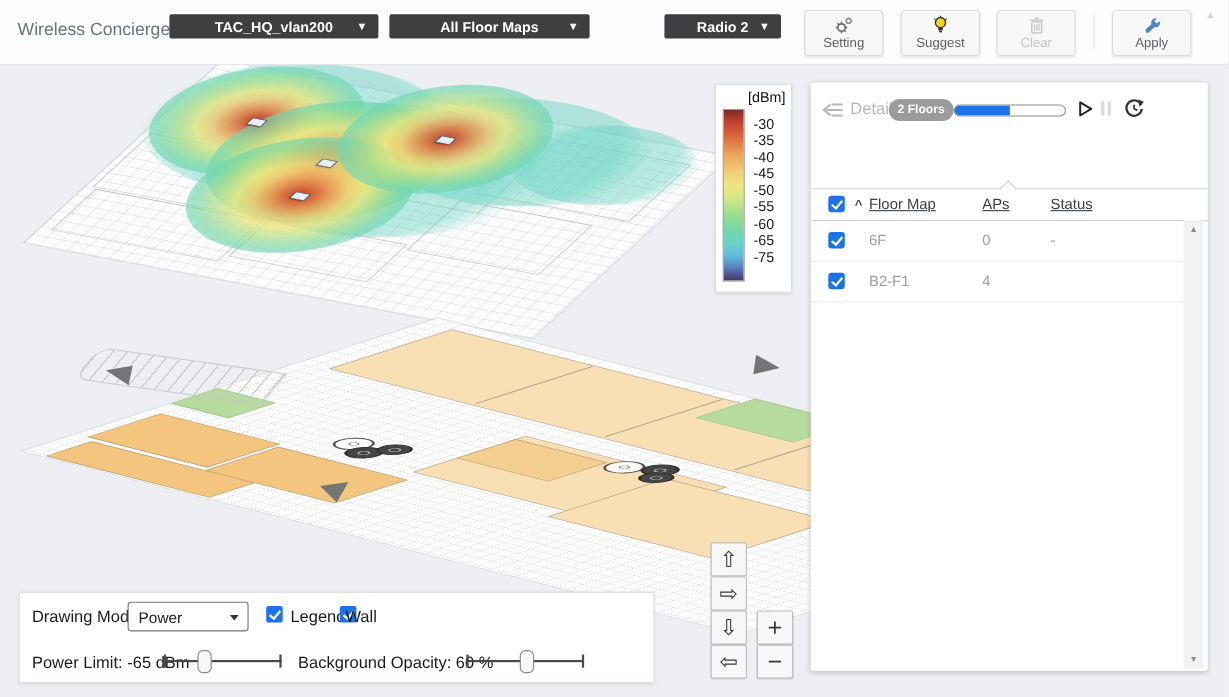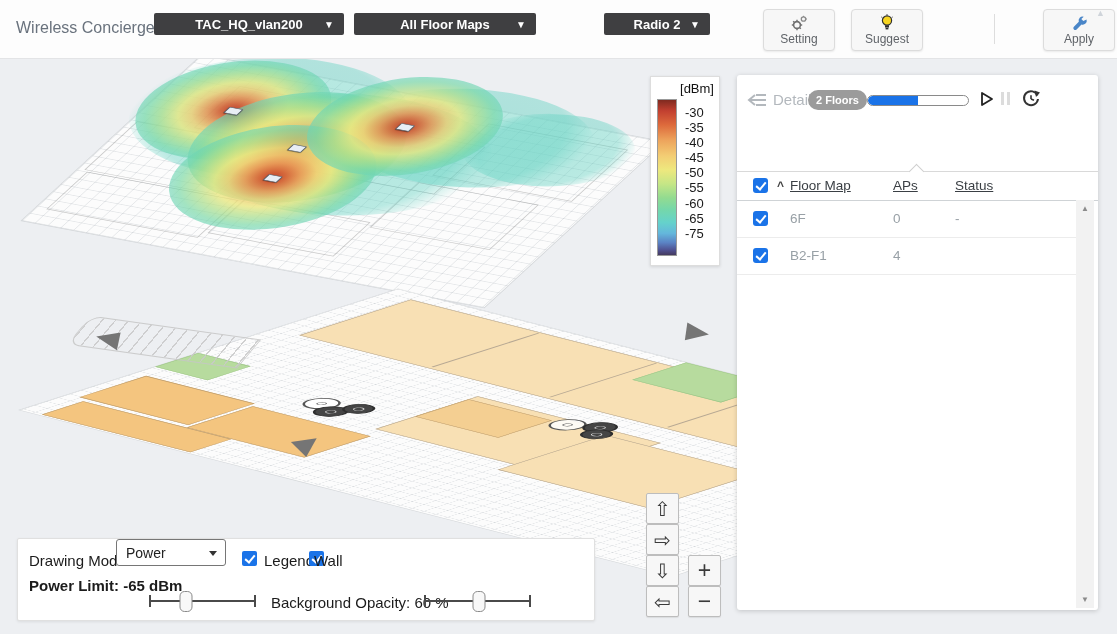--- a/index.html
+++ b/index.html
@@ -7,21 +7,21 @@
   
   #topbar{position:absolute;left:0;top:0;width:1117px;height:58px;background:#fdfdfd;border-bottom:1px solid #e3e4e6;z-index:20;}
   #app-title{position:absolute;left:16px;top:19px;font-size:16px;color:#69727d;}
   .ddark{position:absolute;top:13px;height:22px;background:#3f3f41;border-radius:2px;color:#fff;
          display:flex;align-items:center;justify-content:center;font-size:13px;font-weight:bold;cursor:pointer;}
   .ddark .dcaret{position:absolute;right:10px;font-size:10px;}
   #dd-network{left:154px;width:190px;}
   #dd-floormaps{left:354px;width:182px;}
   #dd-radio{left:604px;width:106px;}
   .tbtn{position:absolute;top:9px;width:70px;height:40px;background:#f7f7f7;border:1px solid #dcdcdc;border-radius:4px;
-        box-shadow:0 1px 2px rgba(0,0,0,.08);display:flex;flex-direction:column;align-items:center;justify-content:center;cursor:pointer;margin-left:32px;}
+        box-shadow:0 1px 2px rgba(0,0,0,.08);display:flex;flex-direction:column;align-items:center;justify-content:center;cursor:pointer;}
   .tbtn .blabel{font-size:12px;color:#5f6368;margin-top:1px;}
   .tbtn.disabled .blabel{color:#c3c6c9;}
   #btn-setting{left:731px;} #btn-suggest{left:819px;} #btn-clear{left:906px;} #btn-apply{left:1011px;}
   #toolbar-divider{position:absolute;left:994px;top:14px;width:1px;height:30px;background:#ddd;}
   #page-scroll-up{position:absolute;left:1096px;top:8px;font-size:9px;color:#cfd4da;}
   
   #stage{position:absolute;left:0;top:58px;width:1117px;height:576px;overflow:hidden;}
   .plan{position:absolute;transform-origin:0 0;background:#fcfcfc;
         background-image:linear-gradient(rgba(140,150,160,.20) 1px,transparent 1px),
                          linear-gradient(90deg,rgba(140,150,160,.20) 1px,transparent 1px);
@@ -89,21 +89,21 @@
   .trow .cb{position:absolute;left:16px;top:11px;}
   .rcell{position:absolute;top:11px;font-size:13.5px;color:#98a0a6;}
   .c-floor{left:53px;} .c-aps{left:156px;} .c-status{left:218px;}
   #thead .cb{position:absolute;left:16px;top:6px;}
   #tscroll{position:absolute;left:339px;top:125px;width:18px;height:408px;background:#f2f2f2;}
   #tscroll .sarrow{position:absolute;left:0;width:18px;text-align:center;font-size:8px;color:#8b8b8b;cursor:pointer;}
   
   #control-card{position:absolute;left:17px;top:480px;width:576px;height:81px;background:#fff;border:1px solid #e0e0e0;
     border-radius:2px;box-shadow:0 1px 3px rgba(0,0,0,.08);z-index:6;}
   .clabel{position:absolute;font-size:15px;color:#1b1b1b;}
-  #mode-select{position:absolute;left:98px;top:0;width:110px;height:27px;border:1px solid #767676;border-radius:3px;
+  #mode-select{position:absolute;left:98px;top:8px;width:110px;height:27px;border:1px solid #767676;border-radius:3px;
     background:#fff;font-size:14px;color:#222;display:flex;align-items:center;padding-left:9px;cursor:pointer;box-sizing:border-box;}
   #mode-select .sel-caret{position:absolute;right:8px;top:11px;width:0;height:0;border-left:4.5px solid transparent;border-right:4.5px solid transparent;border-top:5px solid #333;}
   .cb2{position:absolute;width:15px;height:15px;background:#1a73e8;border-radius:2px;cursor:pointer;}
   .cb2::after{content:"";position:absolute;left:4.5px;top:1.5px;width:4px;height:8px;border-right:2px solid #fff;border-bottom:2px solid #fff;transform:rotate(40deg);}
   .slider{position:absolute;height:22px;}
   .slider .track{position:absolute;left:0;right:0;top:10px;height:2px;background:#4a4a4a;}
   .slider .tick{position:absolute;top:5px;width:2px;height:12px;background:#4a4a4a;}
   .slider .t-l{left:0;} .slider .t-r{right:0;}
   .slider .thumb{position:absolute;top:1px;width:11px;height:19px;background:#f8f8f8;border:1px solid #8a8a8a;border-radius:5px;transform:translateX(-50%);cursor:pointer;}
   
@@ -251,21 +251,21 @@
       <span class="clabel" style="left:11px;top:13px;">Drawing Mode:</span>
       <div id="mode-select">
         <span>Power</span>
         <span class="sel-caret"></span>
       </div>
       <span class="cb2" style="left:224px;top:12px;"></span>
       <span class="clabel" style="left:246px;top:13px;">Legend</span>
       <span class="cb2" style="left:291px;top:12px;"></span>
       <span class="clabel" style="left:296px;top:13px;">Wall</span>
 
-      <span class="clabel" style="left:11px;top:38px;font-weight:bold;">Power Limit: -65 dBm</span>
+      <span class="clabel" style="left:11px;top:55px;">Power Limit: -65 dBm</span>
       <div class="slider" style="left:131px;top:51px;width:107px;">
         <div class="track"></div>
         <div class="tick t-l"></div>
         <div class="tick t-r"></div>
         <div class="thumb" style="left: 35%;"></div>
       </div>
       <span class="clabel" style="left:253px;top:55px;">Background Opacity: 60 %</span>
       <div class="slider" style="left:406px;top:51px;width:107px;">
         <div class="track"></div>
         <div class="tick t-l"></div>
@@ -329,20 +329,31 @@
       <svg width="16" height="17" viewBox="0 0 16 17">
         <circle cx="8" cy="6.5" r="4.6" fill="#f7d521" stroke="#2f2f2f" stroke-width="1.2"></circle>
         <rect x="6" y="11.3" width="4" height="2.2" fill="#2f2f2f"></rect>
         <rect x="6.6" y="13.8" width="2.8" height="1.6" fill="#2f2f2f"></rect>
         <line x1="8" y1="0.2" x2="8" y2="1.4" stroke="#2f2f2f" stroke-width="1"></line>
         <line x1="2.4" y1="3" x2="3.4" y2="3.8" stroke="#2f2f2f" stroke-width="1"></line>
         <line x1="13.6" y1="3" x2="12.6" y2="3.8" stroke="#2f2f2f" stroke-width="1"></line>
       </svg>
       <span class="blabel">Suggest</span>
     </div>
+    <div class="tbtn disabled" id="btn-clear">
+      <svg width="15" height="16" viewBox="0 0 15 16">
+        <rect x="3" y="5" width="9" height="10" rx="1" fill="none" stroke="#c7c9cc" stroke-width="1.4"></rect>
+        <line x1="1.5" y1="3.5" x2="13.5" y2="3.5" stroke="#c7c9cc" stroke-width="1.4"></line>
+        <line x1="5.5" y1="1.5" x2="9.5" y2="1.5" stroke="#c7c9cc" stroke-width="1.4"></line>
+        <line x1="5.5" y1="7" x2="5.5" y2="13" stroke="#c7c9cc" stroke-width="1.2"></line>
+        <line x1="7.5" y1="7" x2="7.5" y2="13" stroke="#c7c9cc" stroke-width="1.2"></line>
+        <line x1="9.5" y1="7" x2="9.5" y2="13" stroke="#c7c9cc" stroke-width="1.2"></line>
+      </svg>
+      <span class="blabel">Clear</span>
+    </div>
     <div id="toolbar-divider"></div>
     <div class="tbtn" id="btn-apply">
       <svg width="17" height="16" viewBox="0 0 17 16">
         <path d="M15.6 4.6a4 4 0 0 1-5.1 4.9L5.6 14.4a1.9 1.9 0 1 1-2.7-2.7l4.9-4.9a4 4 0 0 1 4.9-5.1L10.3 4.1l2 2z" fill="#4a86c8"></path>
       </svg>
       <span class="blabel">Apply</span>
     </div>
     <span id="page-scroll-up">▲</span>
   </div>
 

